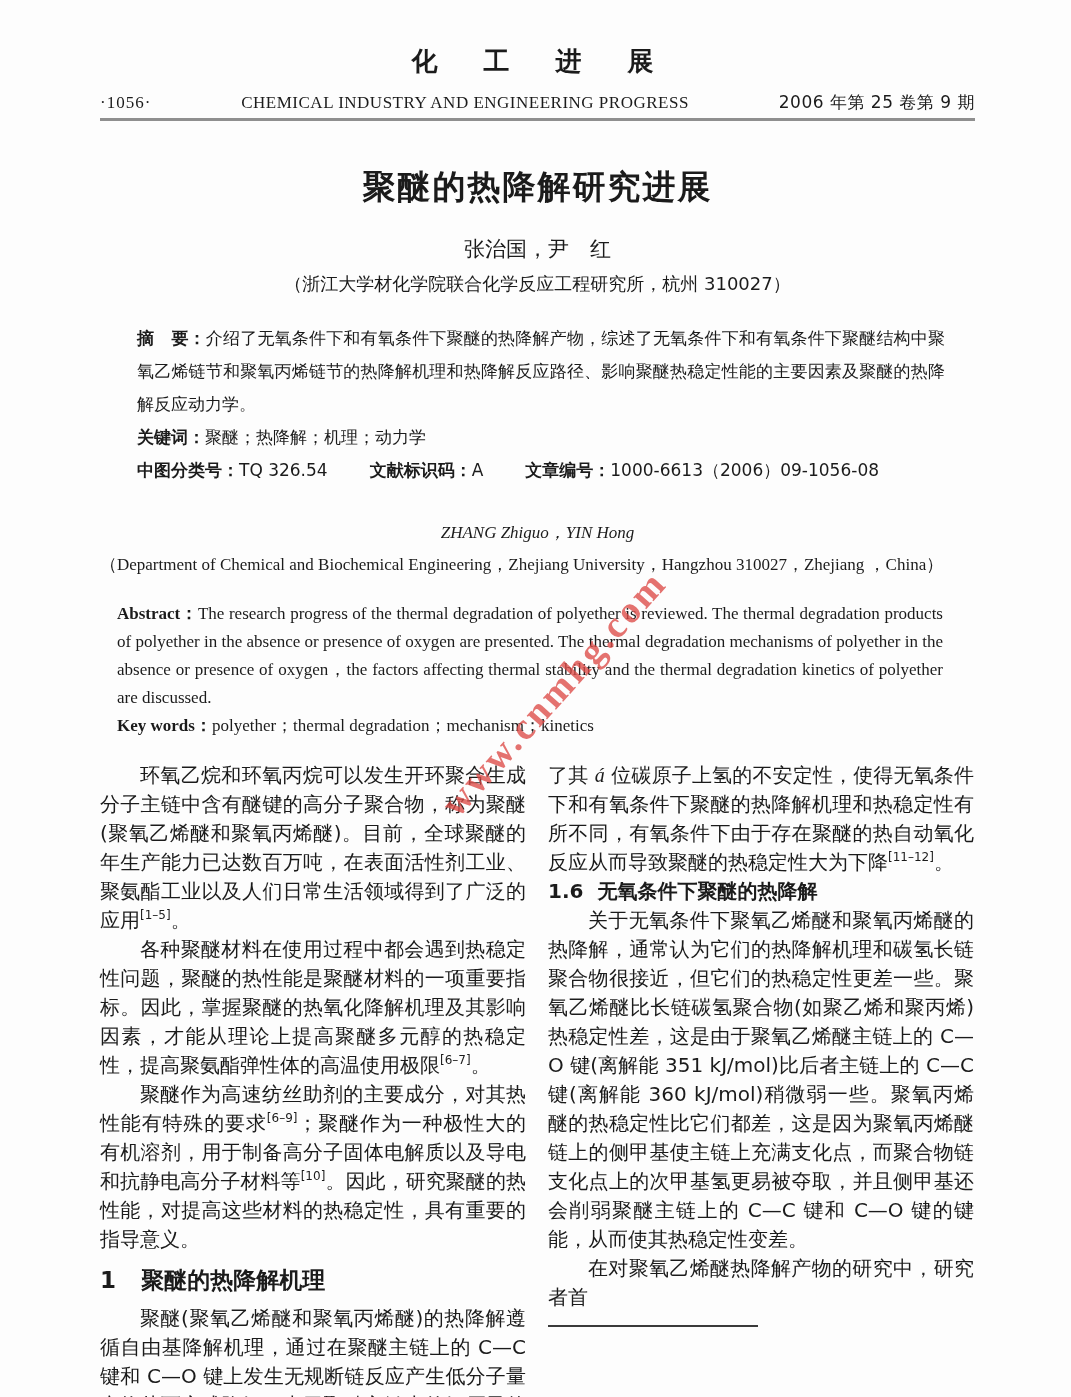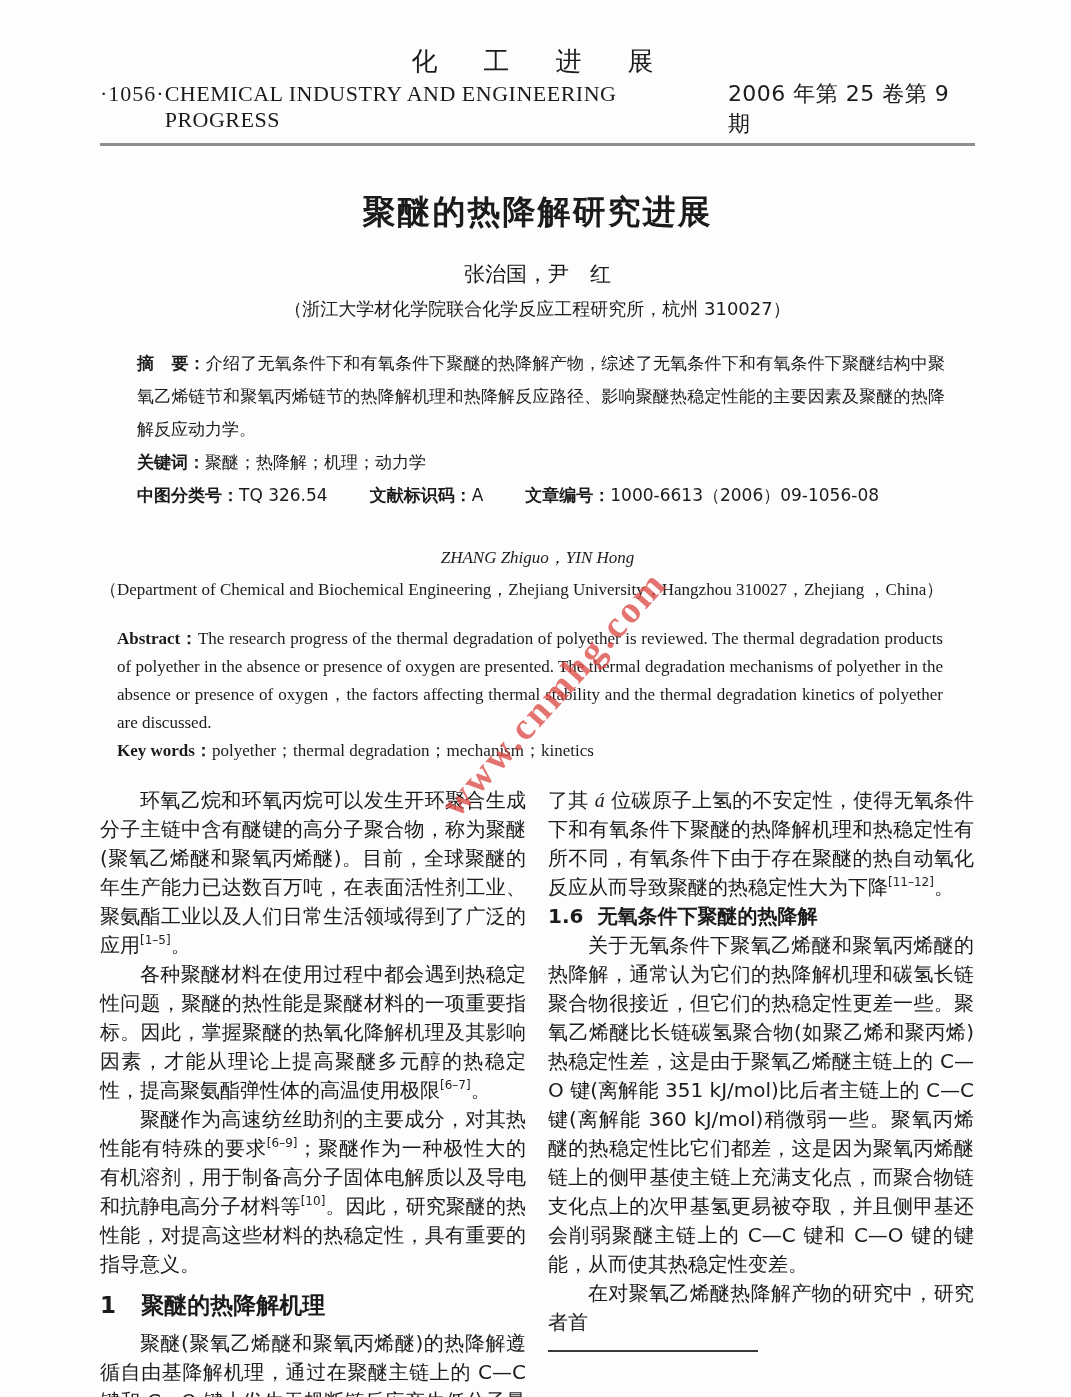--- a/index.html
+++ b/index.html
@@ -14,28 +14,29 @@
   .page {
     position: absolute;
     left: 100px; top: 0;
     width: 875px;
   }
   
   .journal-cn {
     margin-top: 44px;
     text-align: center;
     font-size: 26px;
-    font-weight: normal;
+    font-weight: bold;
     letter-spacing: 10px;
   }
   .header-row {
     display: flex;
+    justify-content: space-between;
     align-items: baseline;
-    margin-top: 0;
-    font-size: 22px;
+    margin-top: 12px;
+    font-size: 17px;
   }
   .page-num { font-family: "Liberation Serif", serif; letter-spacing: 1px; }
   .journal-en { font-family: "Liberation Serif", serif; letter-spacing: 0.5px; }
   .issue { letter-spacing: 0.5px; }
   .header-rule {
     border: none;
     border-top: 3px solid #8f8f8f;
     margin: 4px 0 0 0;
   }
   

